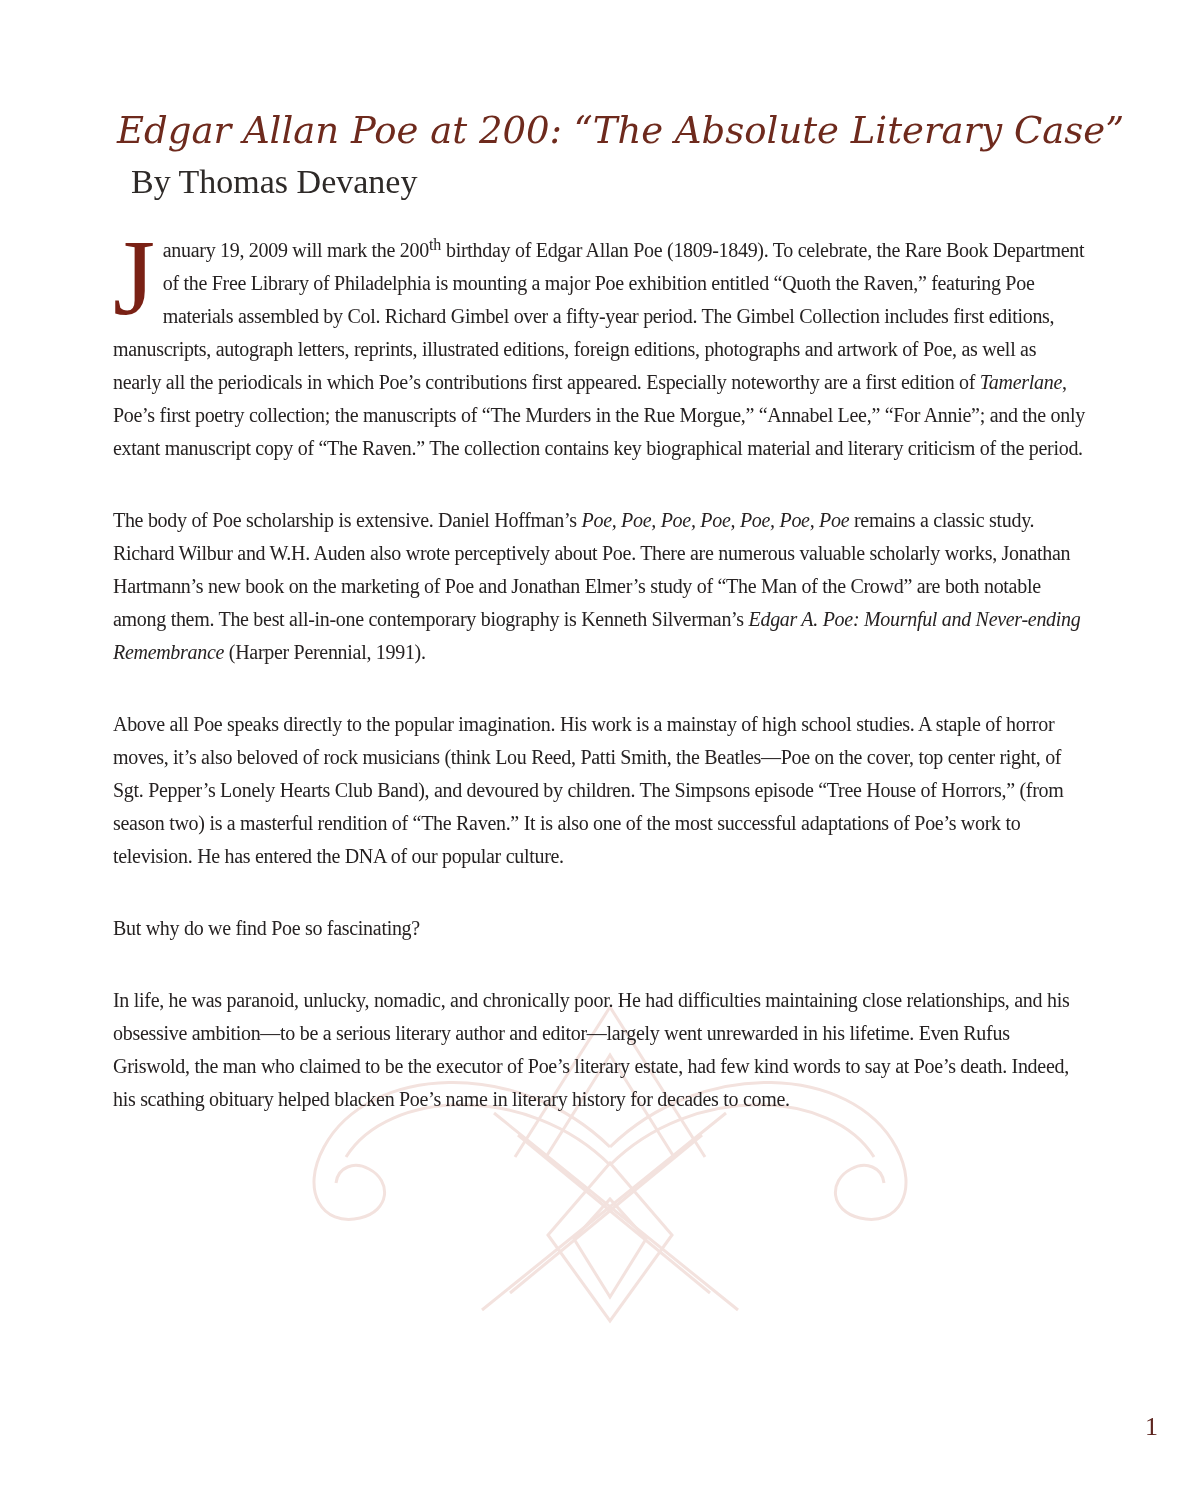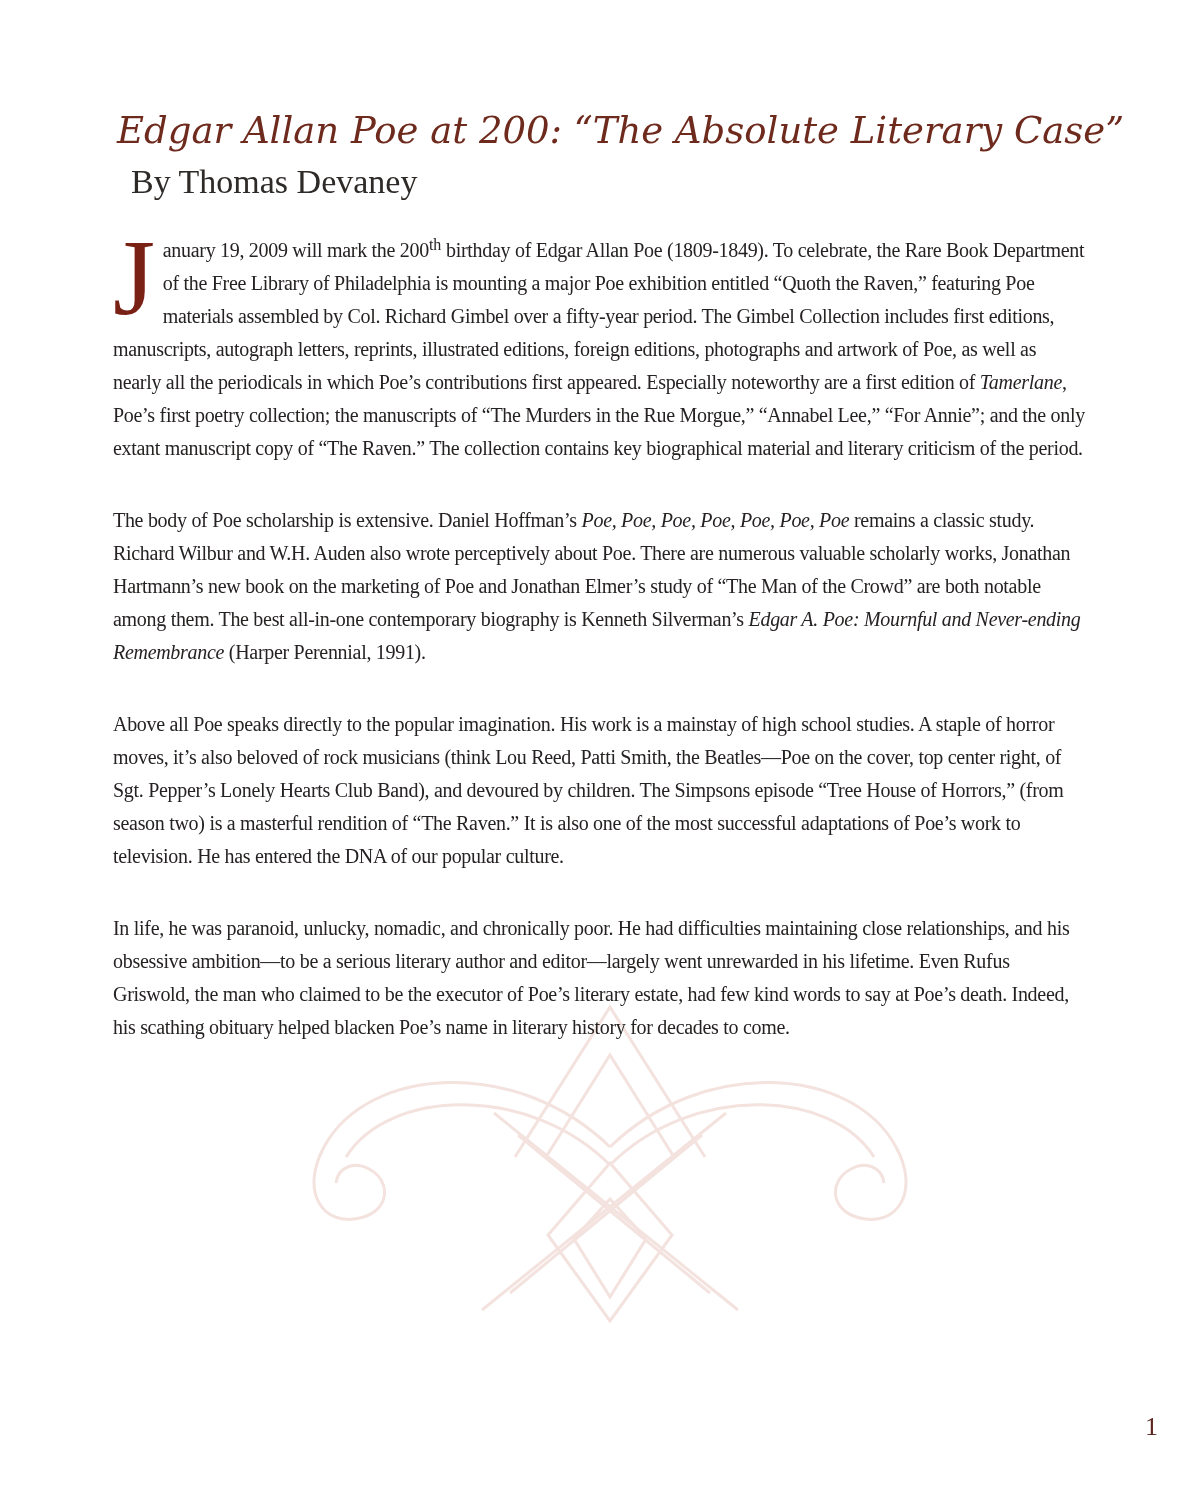--- a/index.html
+++ b/index.html
@@ -87,18 +87,19 @@
   </svg>
 
   <div class="content">
     <h1 class="title">Edgar Allan Poe at 200: “The Absolute Literary Case”</h1>
     <div class="byline">By Thomas Devaney</div>
 
     <div class="article-body">
       <p><span class="dropcap">J</span>anuary 19, 2009 will mark the 200<sup>th</sup> birthday of Edgar Allan Poe (1809-1849). To celebrate, the Rare Book Department of the Free Library of Philadelphia is mounting a major Poe exhibition entitled “Quoth the Raven,” featuring Poe materials assembled by Col. Richard Gimbel over a fifty-year period. The Gimbel Collection includes first editions, manuscripts, autograph letters, reprints, illustrated editions, foreign editions, photographs and artwork of Poe, as well as nearly all the periodicals in which Poe’s contributions first appeared. Especially noteworthy are a first edition of <i>Tamerlane</i>, Poe’s first poetry collection; the manuscripts of “The Murders in the Rue Morgue,” “Annabel Lee,” “For Annie”; and the only extant manuscript copy of “The Raven.” The collection contains key biographical material and literary criticism of the period.</p>
       <p>The body of Poe scholarship is extensive. Daniel Hoffman’s <i>Poe, Poe, Poe, Poe, Poe, Poe, Poe</i> remains a classic study. Richard Wilbur and W.H. Auden also wrote perceptively about Poe. There are numerous valuable scholarly works, Jonathan Hartmann’s new book on the marketing of Poe and Jonathan Elmer’s study of “The Man of the Crowd” are both notable among them. The best all-in-one contemporary biography is Kenneth Silverman’s <i>Edgar A. Poe: Mournful and Never-ending Remembrance</i> (Harper Perennial, 1991).</p>
       <p>Above all Poe speaks directly to the popular imagination. His work is a mainstay of high school studies. A staple of horror moves, it’s also beloved of rock musicians (think Lou Reed, Patti Smith, the Beatles—Poe on the cover, top center right, of Sgt. Pepper’s Lonely Hearts Club Band), and devoured by children. The Simpsons episode “Tree House of Horrors,” (from season two) is a masterful rendition of “The Raven.” It is also one of the most successful adaptations of Poe’s work to television. He has entered the DNA of our popular culture.</p>
+      <p>But why do we find Poe so fascinating?</p>
       <p>In life, he was paranoid, unlucky, nomadic, and chronically poor. He had difficulties maintaining close relationships, and his obsessive ambition—to be a serious literary author and editor—largely went unrewarded in his lifetime. Even Rufus Griswold, the man who claimed to be the executor of Poe’s literary estate, had few kind words to say at Poe’s death. Indeed, his scathing obituary helped blacken Poe’s name in literary history for decades to come.</p>
     </div>
   </div>
 
   <div class="pagenum">1</div>
 </div>
 
 </body></html>

